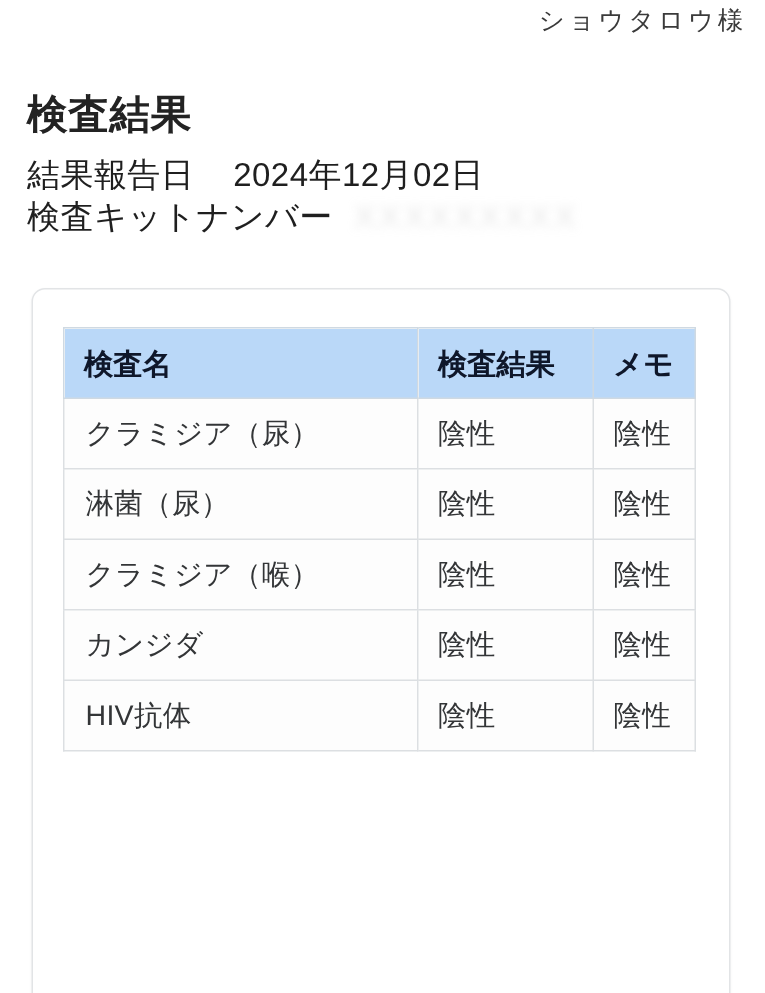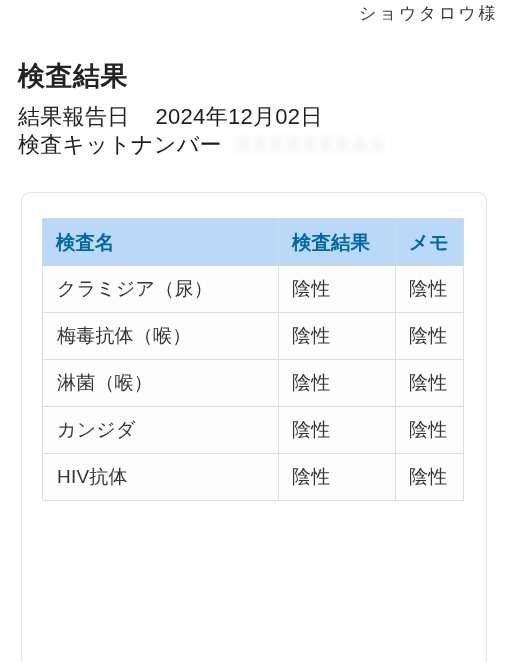--- a/index.html
+++ b/index.html
@@ -111,21 +111,21 @@
     border: 1px solid #dcdfe2;
     text-align: left;
     vertical-align: middle;
     box-sizing: border-box;
     white-space: nowrap;
     overflow: hidden;
   }
 
   .result-table thead th {
     background: #bad8f8;
-    color: #0369a1;
+    color: #0f172a;
     font-weight: bold;
     font-size: 19.5px;
     border-color: #cfd9e2;
   }
 
   .result-table tbody td {
     background: #fdfdfd;
     color: #333537;
     font-weight: normal;
     letter-spacing: 0.2px;
@@ -170,26 +170,26 @@
           <th>メモ</th>
         </tr>
       </thead>
       <tbody>
         <tr>
           <td class="cell-name">クラミジア（尿）</td>
           <td class="cell-result">陰性</td>
           <td class="cell-memo">陰性</td>
         </tr>
         <tr>
-          <td class="cell-name">梅毒抗体（喉）</td>
-          <td class="cell-result">陰性</td>
-          <td class="cell-memo">陰性</td>
-        </tr>
-        <tr>
-          <td class="cell-name">淋菌（喉）</td>
+          <td class="cell-name">淋菌（尿）</td>
+          <td class="cell-result">陰性</td>
+          <td class="cell-memo">陰性</td>
+        </tr>
+        <tr>
+          <td class="cell-name">クラミジア（喉）</td>
           <td class="cell-result">陰性</td>
           <td class="cell-memo">陰性</td>
         </tr>
         <tr>
           <td class="cell-name">カンジダ</td>
           <td class="cell-result">陰性</td>
           <td class="cell-memo">陰性</td>
         </tr>
         <tr>
           <td class="cell-name">HIV抗体</td>

